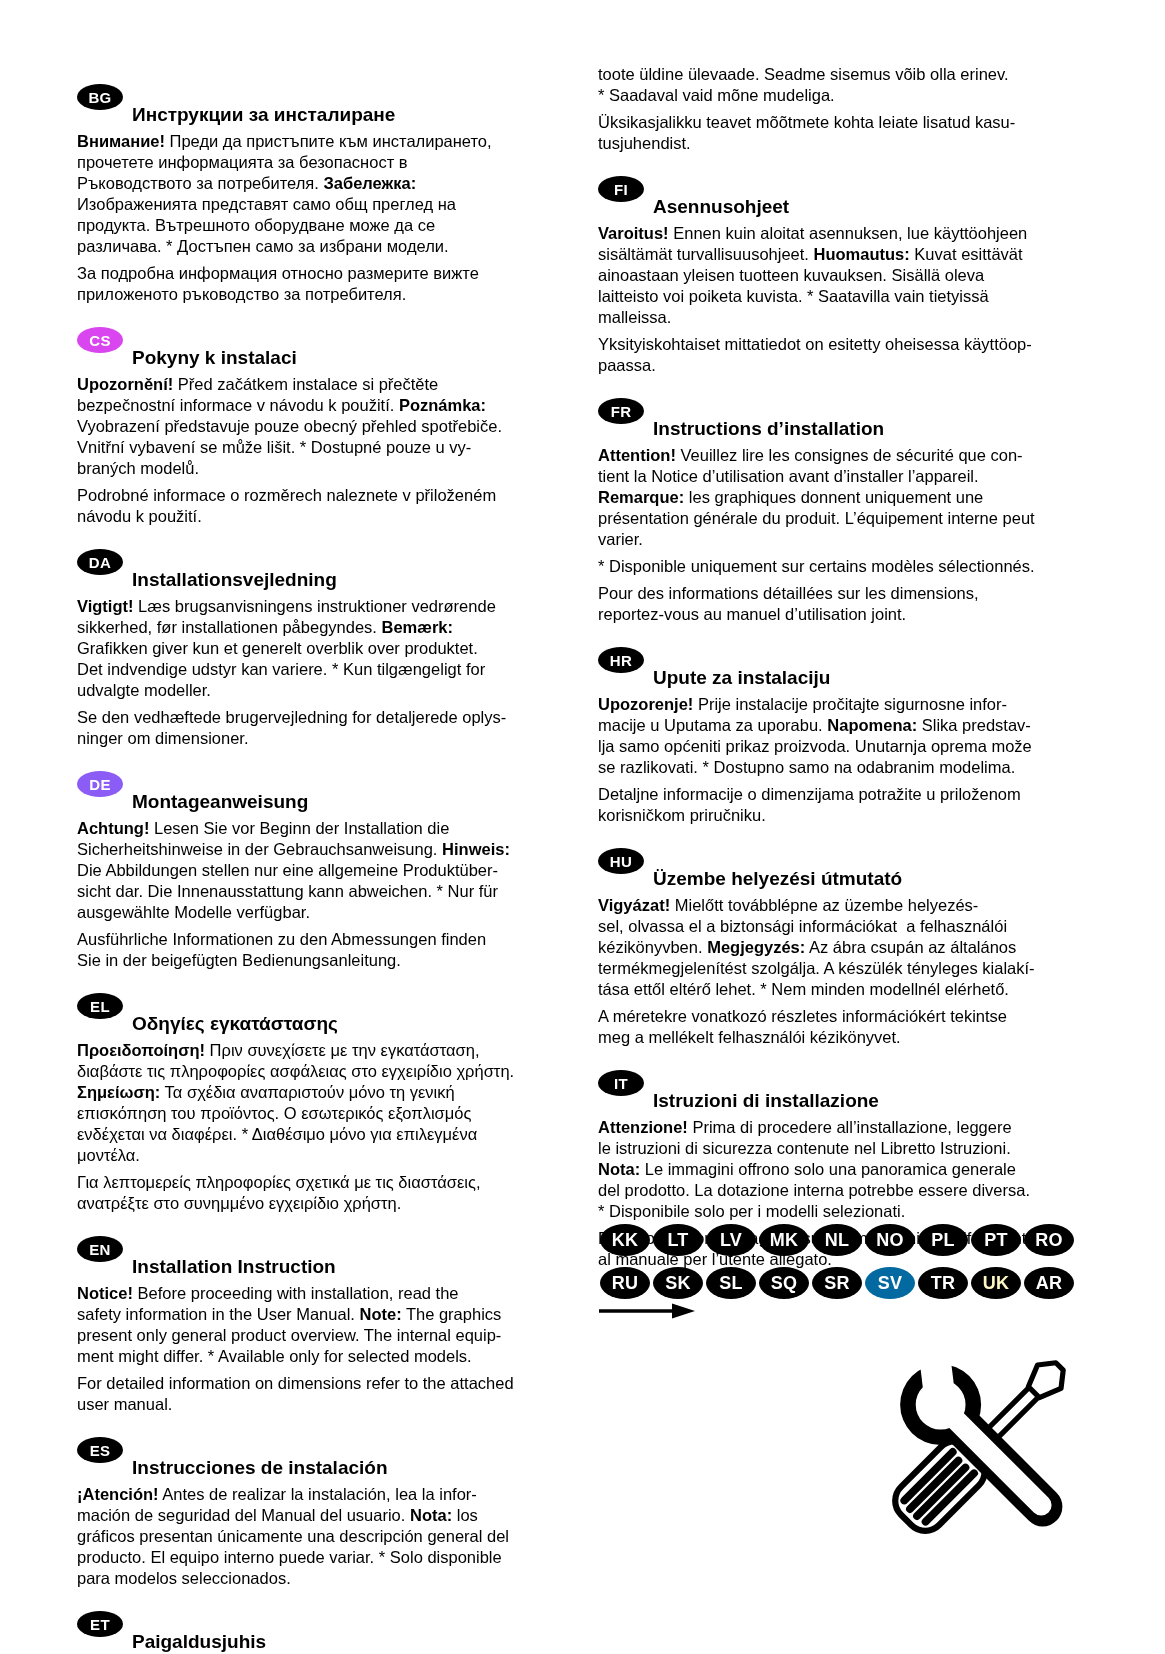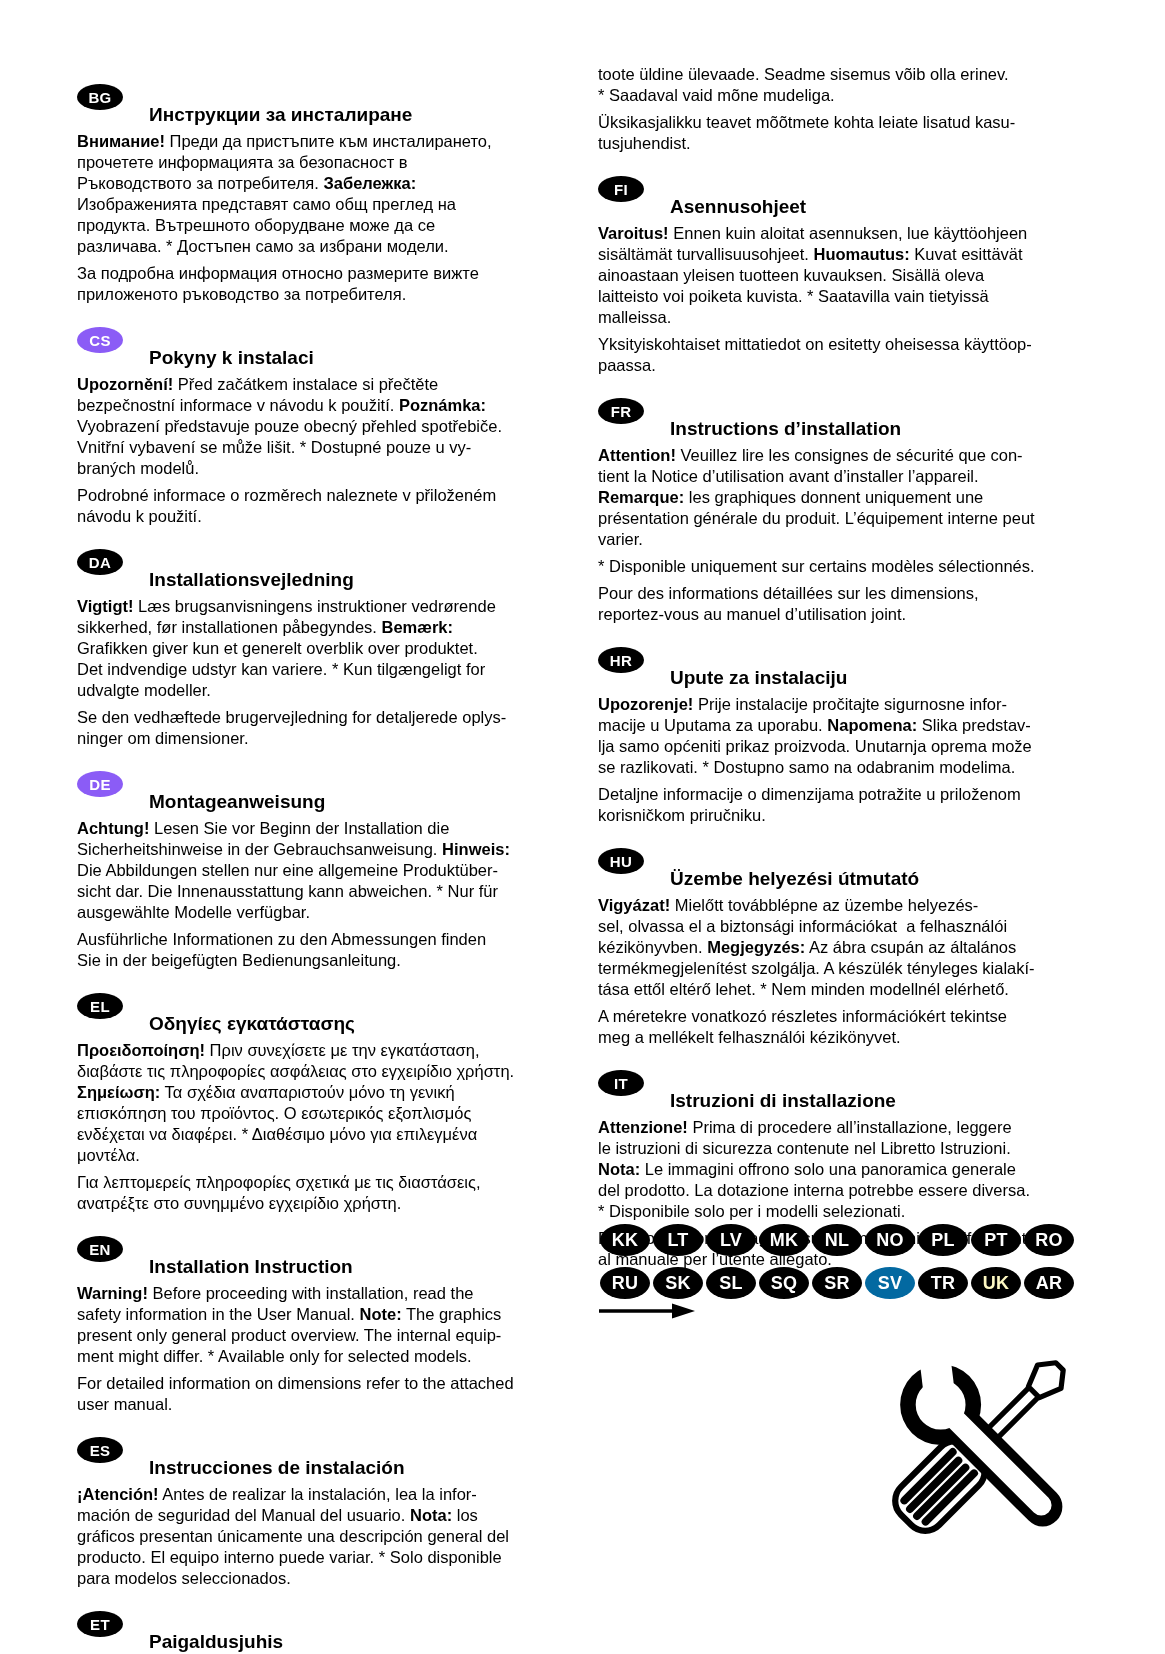--- a/index.html
+++ b/index.html
@@ -6,21 +6,21 @@
   body{
     width:1165px;height:1654px;position:relative;
     background:#ffffff;color:#000;
     font-family:"Liberation Sans","DejaVu Sans",sans-serif;
     overflow:hidden;
   }
   .col{position:absolute;top:64px;}
   #left-col{left:77px;width:482px;}
   #right-col{left:598px;width:474px;}
   .sec{margin:0 0 5px 0;}
-  .sec-h{margin:4px 0 5px 0;display:flex;align-items:center;gap:26px;}
+  .sec-h{margin:4px 0 5px 0;display:flex;align-items:center;gap:9px;}
   .sec-title{font-weight:700;font-size:19px;letter-spacing:0;margin-top:36px;}
   .badge{
     display:inline-flex;align-items:center;justify-content:center;
     min-width:46px;height:26px;border-radius:50%;
     background:#000;color:#fff;font-weight:700;font-size:15px;
     flex:0 0 auto;letter-spacing:0.3px;
   }
   .para{
     margin:0 0 6px 0;font-size:16.5px;line-height:21px;
     white-space:pre-wrap;
@@ -50,21 +50,21 @@
 прочетете информацията за безопасност в
 Ръководството за потребителя. </span><b>Забележка:</b><span>
 Изображенията представят само общ преглед на
 продукта. Вътрешното оборудване може да се
 различава. * Достъпен само за избрани модели.</span></p>
       <p class="para"><span>За подробна информация относно размерите вижте
 приложеното ръководство за потребителя.</span></p>
     </section>
     <section class="sec">
       <div class="sec-h">
-        <span class="badge" style="background: #8b5cf6; color: rgb(255, 255, 255); text-align: right;">CS</span>
+        <span class="badge" style="background: #d946ef; color: rgb(255, 255, 255); text-align: right;">CS</span>
         <span class="sec-title">Pokyny k instalaci</span>
       </div>
       <p class="para"><b>Upozornění!</b><span> Před začátkem instalace si přečtěte
 bezpečnostní informace v návodu k použití. </span><b>Poznámka:</b><span>
 Vyobrazení představuje pouze obecný přehled spotřebiče.
 Vnitřní vybavení se může lišit. * Dostupné pouze u vy-
 braných modelů.</span></p>
       <p class="para"><span>Podrobné informace o rozměrech naleznete v přiloženém
 návodu k použití.</span></p>
     </section>
@@ -106,21 +106,21 @@
 ενδέχεται να διαφέρει. * Διαθέσιμο μόνο για επιλεγμένα
 μοντέλα.</span></p>
       <p class="para"><span>Για λεπτομερείς πληροφορίες σχετικά με τις διαστάσεις,
 ανατρέξτε στο συνημμένο εγχειρίδιο χρήστη.</span></p>
     </section>
     <section class="sec">
       <div class="sec-h">
         <span class="badge" style="background: rgb(0, 0, 0); color: rgb(255, 255, 255);">EN</span>
         <span class="sec-title">Installation Instruction</span>
       </div>
-      <p class="para"><b>Warning!</b><span> Before proceeding with installation, read the
+      <p class="para"><b>Notice!</b><span> Before proceeding with installation, read the
 safety information in the User Manual. </span><b>Note:</b><span> The graphics
 present only general product overview. The internal equip-
 ment might differ. * Available only for selected models.</span></p>
       <p class="para"><span>For detailed information on dimensions refer to the attached
 user manual.</span></p>
     </section>
     <section class="sec">
       <div class="sec-h">
         <span class="badge" style="background: rgb(0, 0, 0); color: rgb(255, 255, 255);">ES</span>
         <span class="sec-title">Instrucciones de instalación</span>

